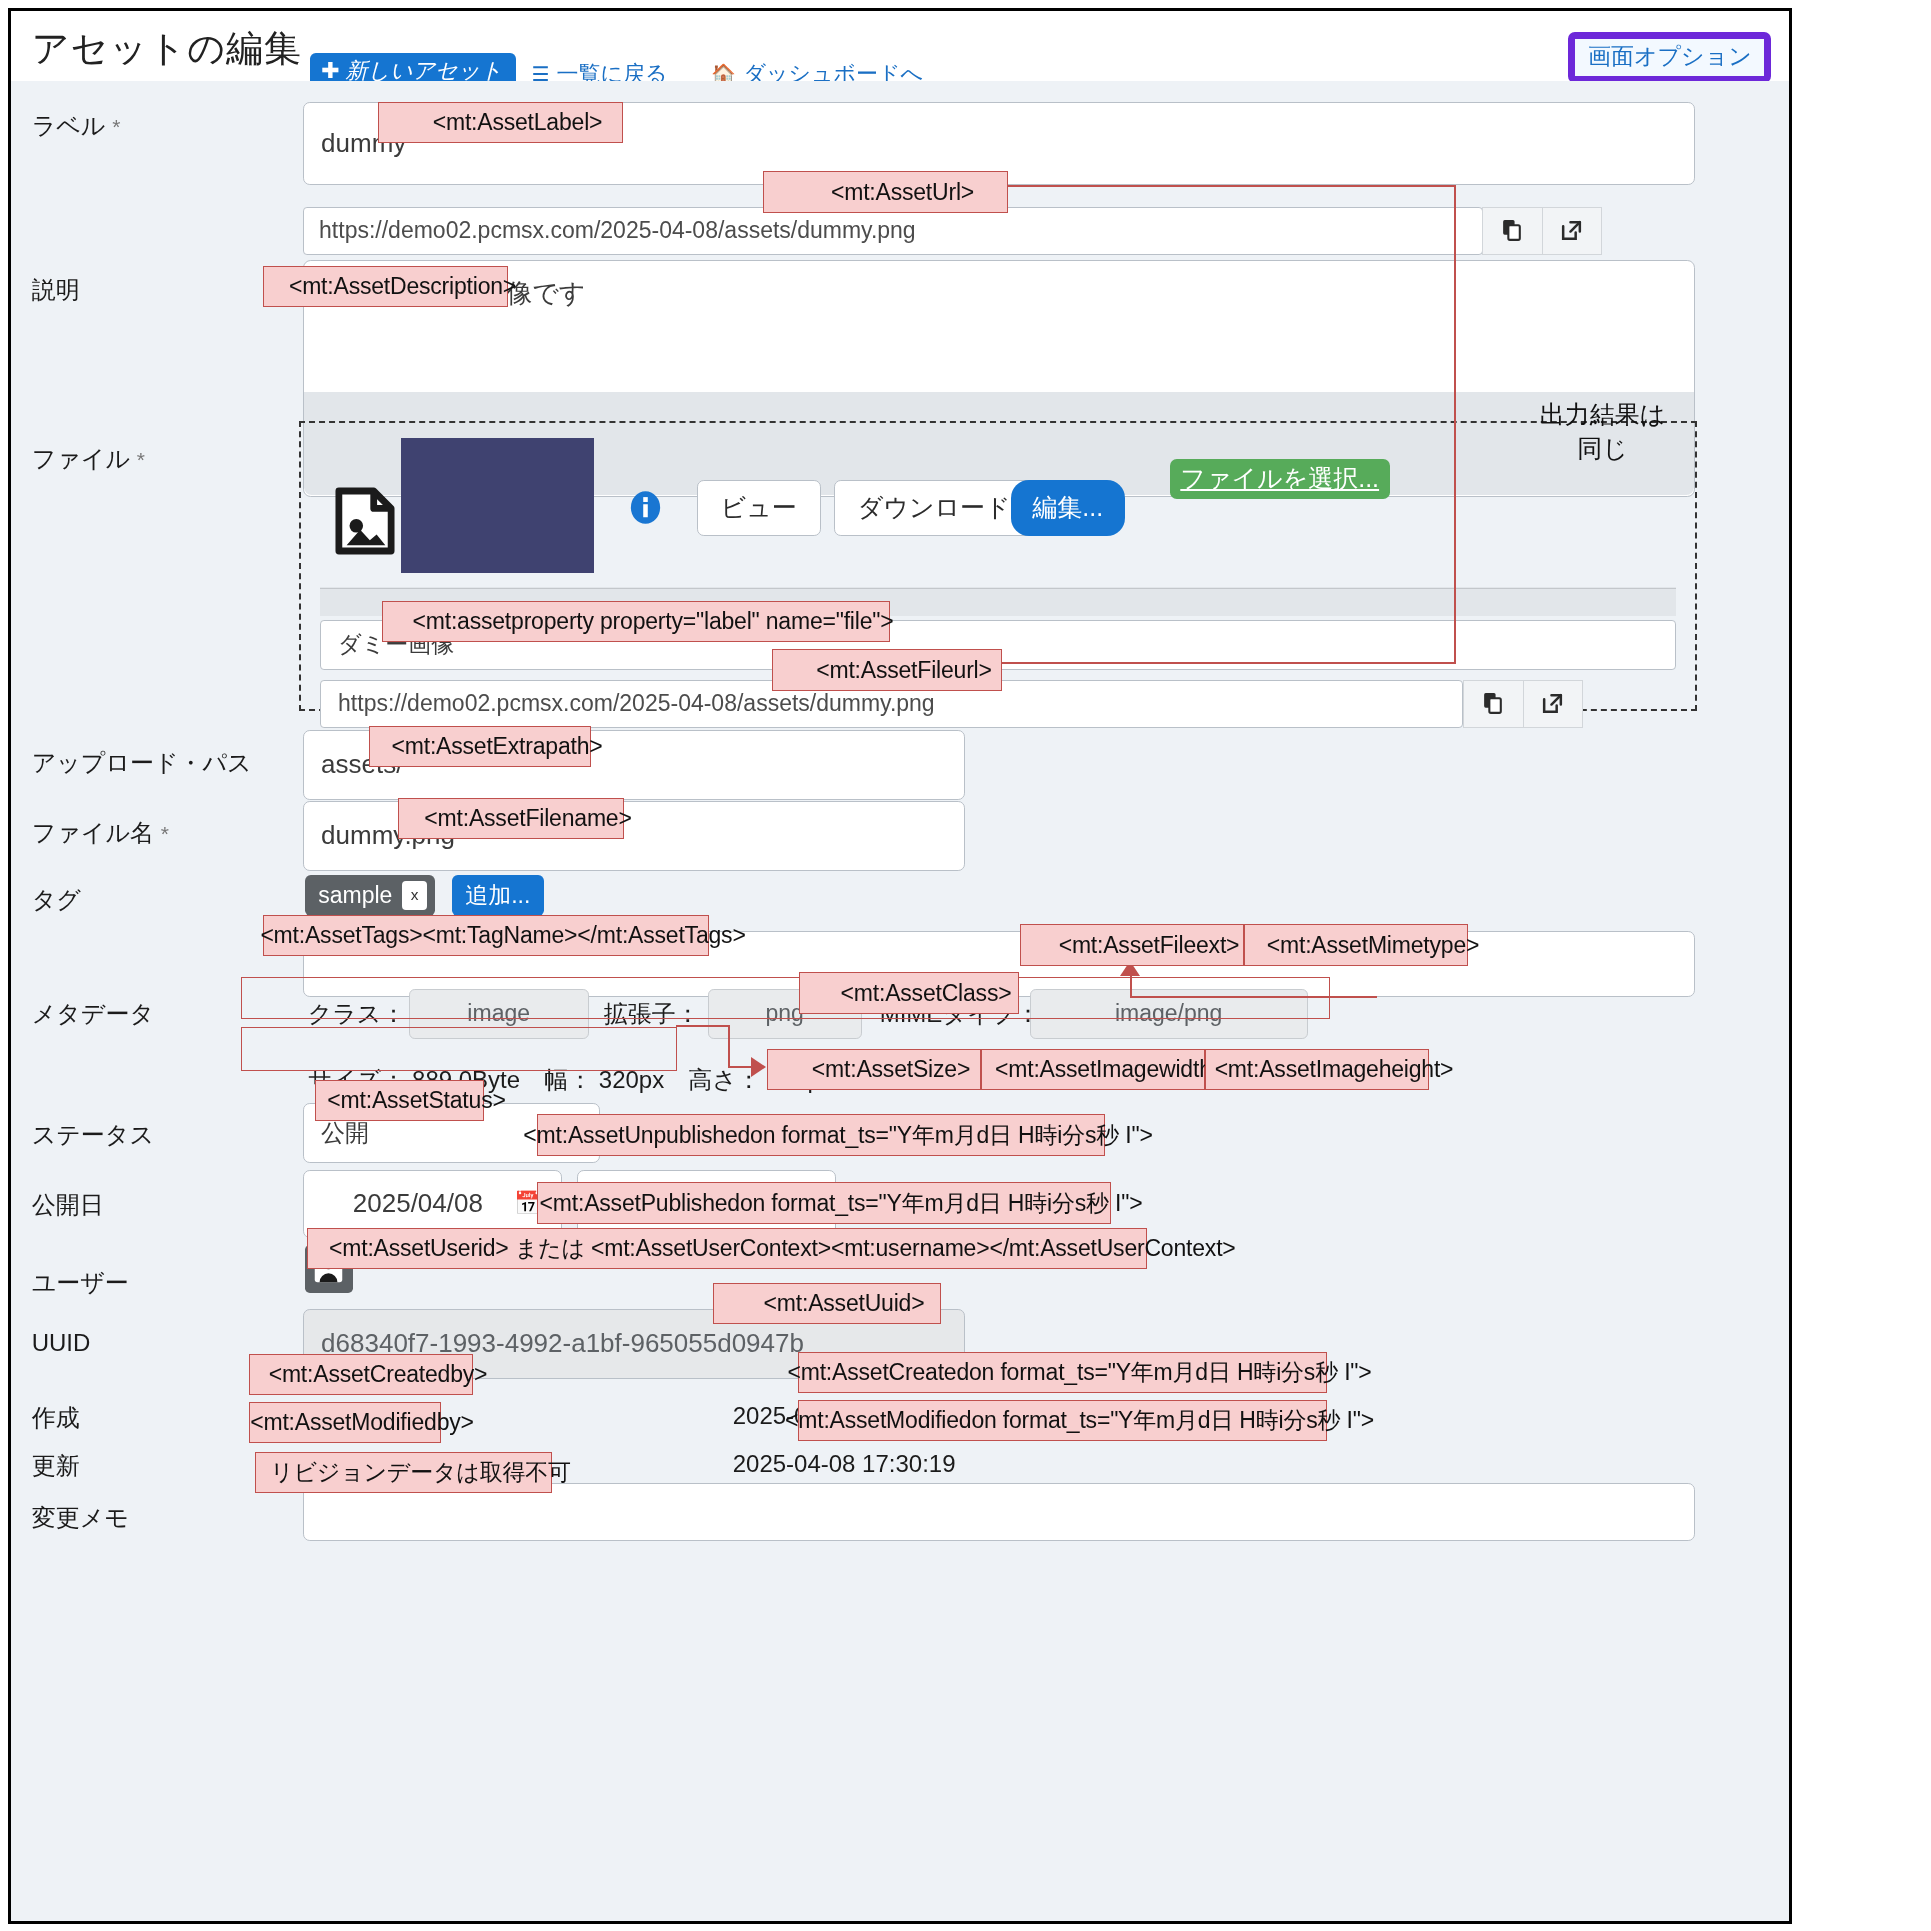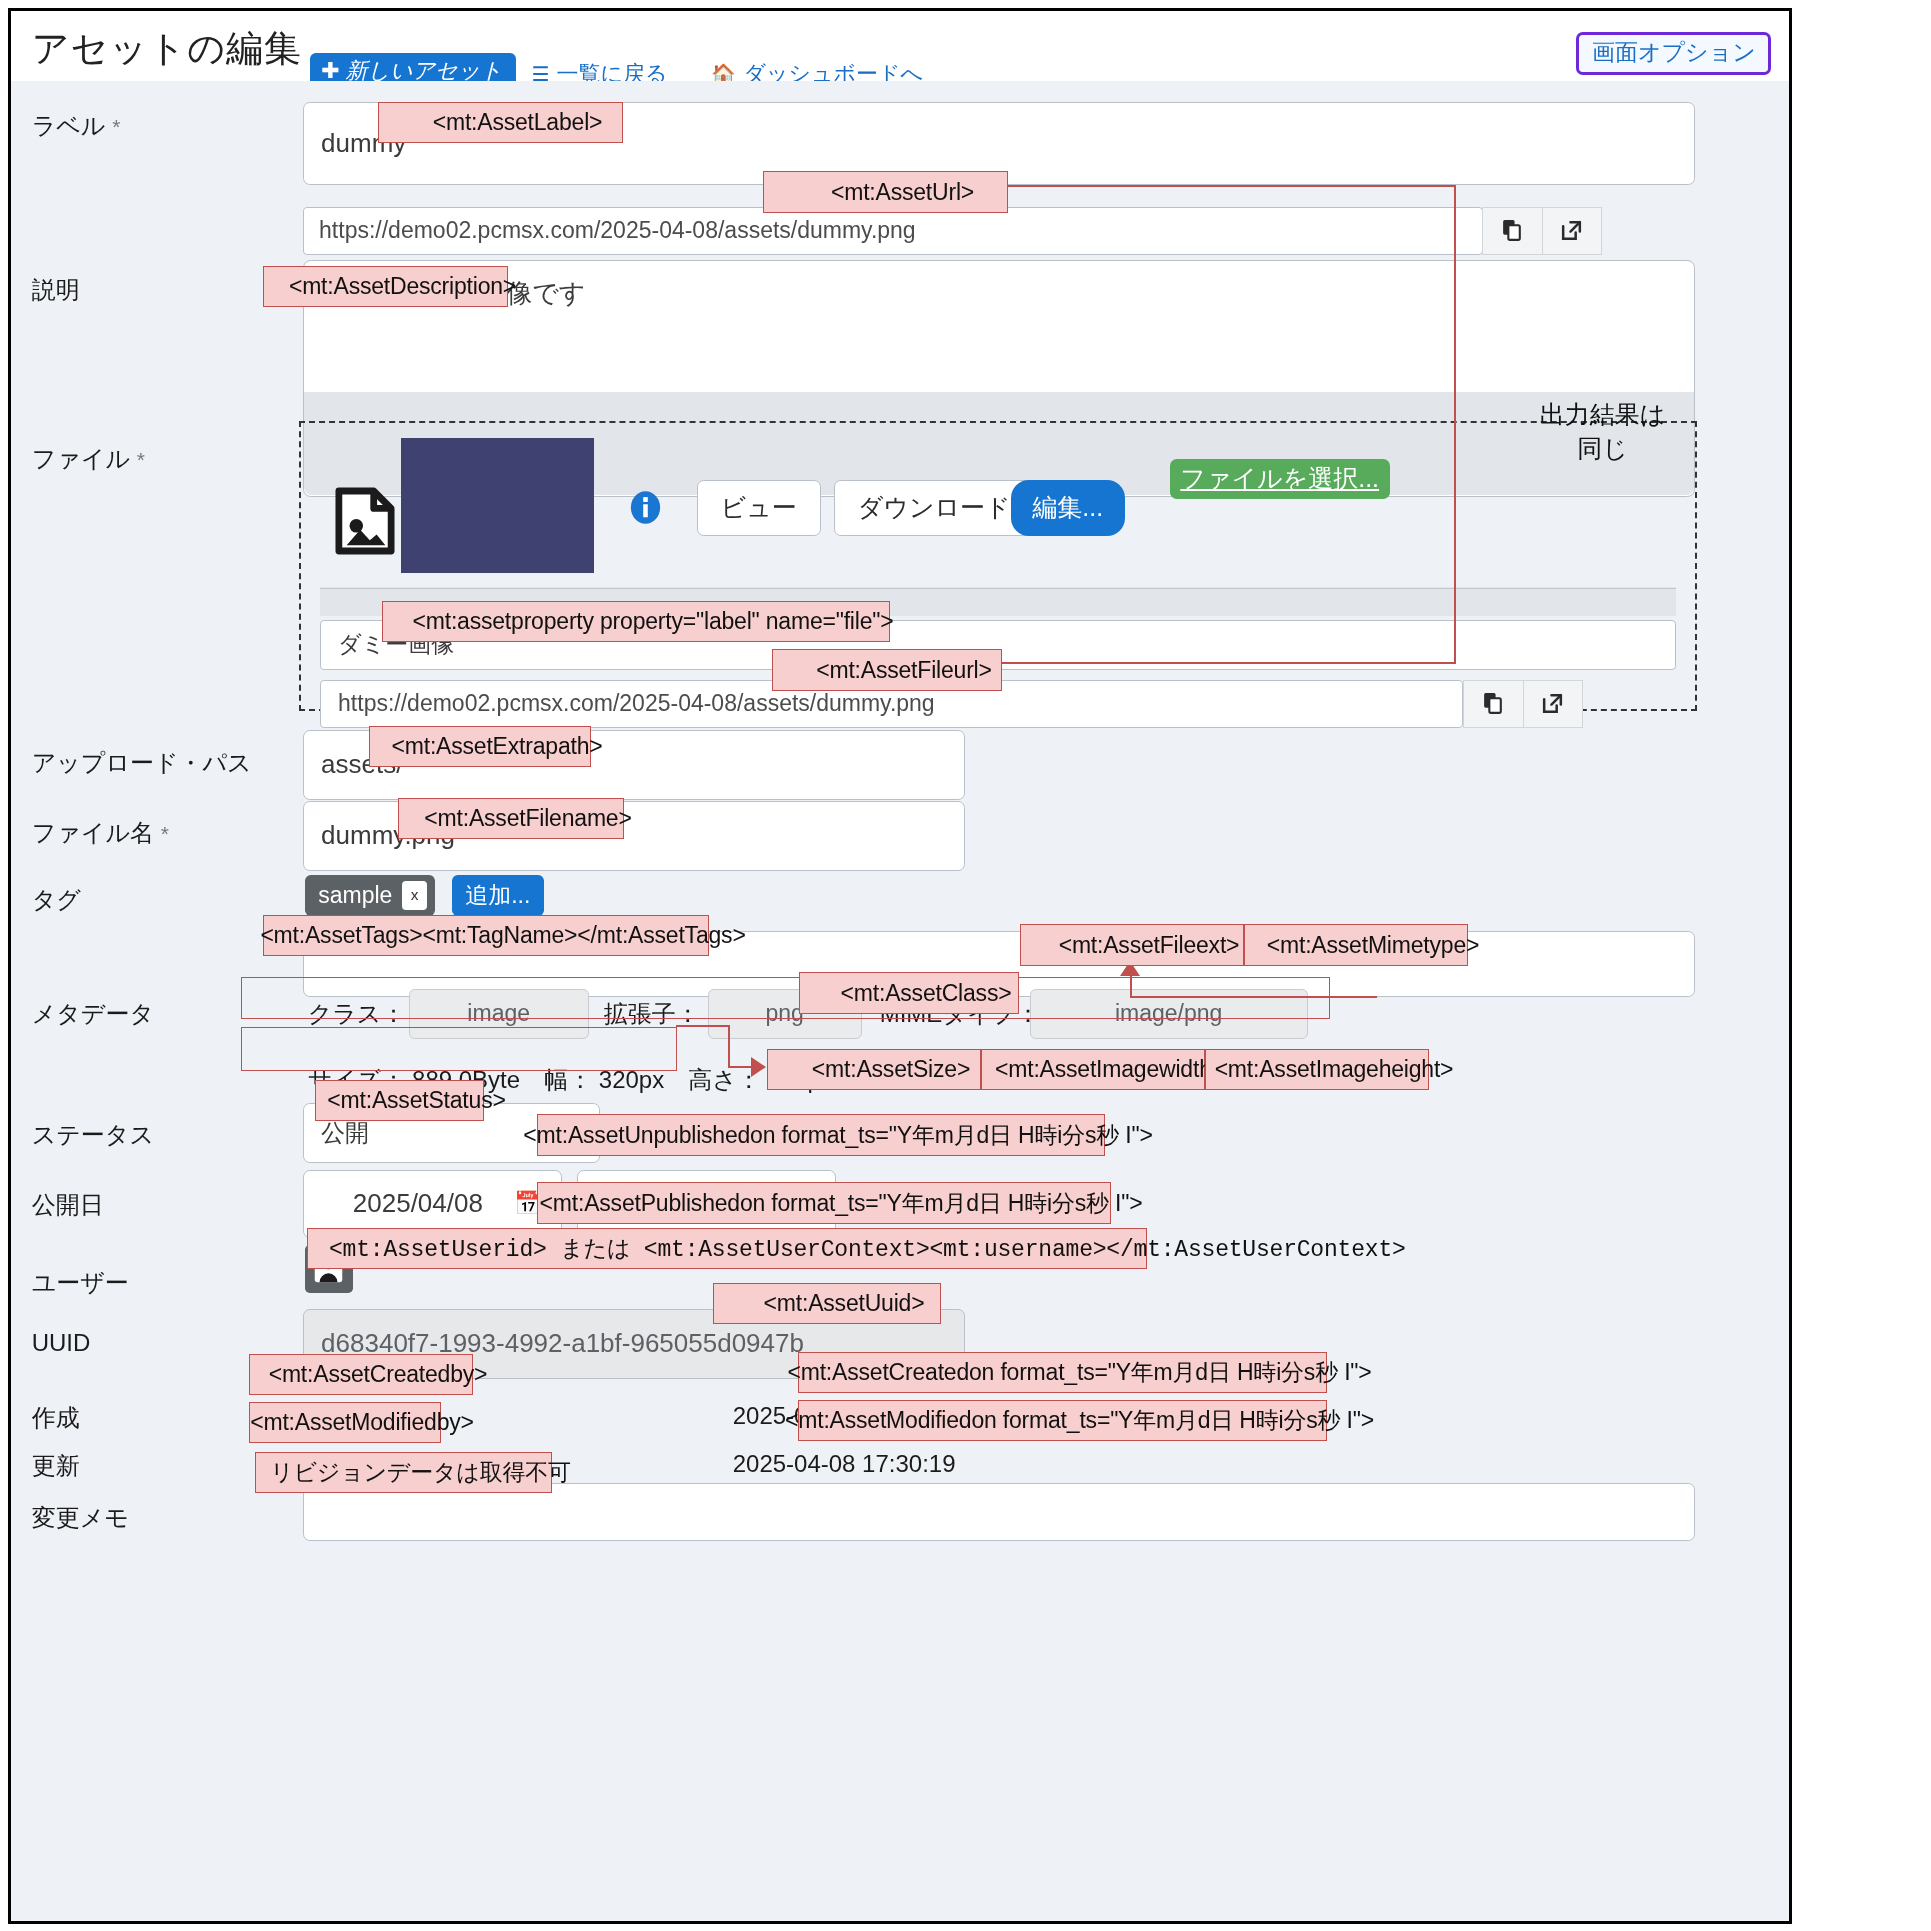--- a/index.html
+++ b/index.html
@@ -35,21 +35,21 @@
     padding:7.7px 13.5px 8.7px 11.6px; font-size:22px; white-space:nowrap; line-height:1;font-style:italic;
   }
   .hdr-link {
     position:absolute; top:48px; color:#1a6fc4; font-size:22px; white-space:nowrap;
   }
   .hdr-link.l1 { left:521px; }
   .hdr-link.l2 { left:701px; }
   .hdr-link .gi { margin-right:6.8px; font-size:20px; }
   .btn-screenopt {
     position:absolute; right:17.4px; top:21px;
-    border:3px solid #6d28d9; color:#1a6fc4; background:#f3f9ff;
+    border:7px solid #6d28d9; color:#1a6fc4; background:#f3f9ff;
     border-radius:6.8px; padding:6.8px 12.6px 7.7px; font-size:23px; white-space:nowrap; line-height:1;
   }
 
   
   .row-label {
     position:absolute; left:21px; font-size:24px; color:#1b1b1b; white-space:nowrap;
   }
   .req { color:#777; font-size:21px; margin-left:6.8px; }
 
   .inp {
@@ -409,21 +409,21 @@
  <div class="ann" style="left:767px; top:1049px; width:214px; height:41px;">&lt;mt:AssetSize&gt;</div>
  <div class="ann" style="left:981px; top:1049px; width:224px; height:41px;">&lt;mt:AssetImagewidth&gt;</div>
  <div class="ann" style="left:1205px; top:1049px; width:224px; height:41px;">&lt;mt:AssetImageheight&gt;</div>
 
  <div class="ann" style="left:315px; top:1080px; width:169px; height:41px;">&lt;mt:AssetStatus&gt;</div>
 
  <div class="ann" style="left:537px; top:1114px; width:568px; height:42px;">&lt;mt:AssetUnpublishedon format_ts="Y年m月d日 H時i分s秒 I"&gt;</div>
 
  <div class="ann" style="left:537px; top:1182px; width:574px; height:42px;">&lt;mt:AssetPublishedon format_ts="Y年m月d日 H時i分s秒 I"&gt;</div>
 
- <div class="ann l" style="left:307px; top:1228px; width:840px; height:41px;font-family:Liberation Mono, monospace;">&lt;mt:AssetUserid&gt; または &lt;mt:AssetUserContext&gt;&lt;mt:username&gt;&lt;/mt:AssetUserContext&gt;</div>
+ <div class="ann l" style="left:307px; top:1228px; width:840px; height:41px;">&lt;mt:AssetUserid&gt; または &lt;mt:AssetUserContext&gt;&lt;mt:username&gt;&lt;/mt:AssetUserContext&gt;</div>
 
  <div class="ann" style="left:713px; top:1283px; width:228px; height:41px;">&lt;mt:AssetUuid&gt;</div>
 
  <div class="ann" style="left:249px; top:1354px; width:224px; height:41px;">&lt;mt:AssetCreatedby&gt;</div>
  <div class="ann" style="left:798px; top:1352px; width:529px; height:41px;">&lt;mt:AssetCreatedon format_ts="Y年m月d日 H時i分s秒 I"&gt;</div>
 
  <div class="ann" style="left:249px; top:1402px; width:192px; height:41px;">&lt;mt:AssetModifiedby&gt;</div>
  <div class="ann" style="left:798px; top:1400px; width:529px; height:41px;">&lt;mt:AssetModifiedon format_ts="Y年m月d日 H時i分s秒 I"&gt;</div>
 
  <div class="ann" style="left:255px; top:1452px; width:297px; height:41px;">リビジョンデータは取得不可</div>

